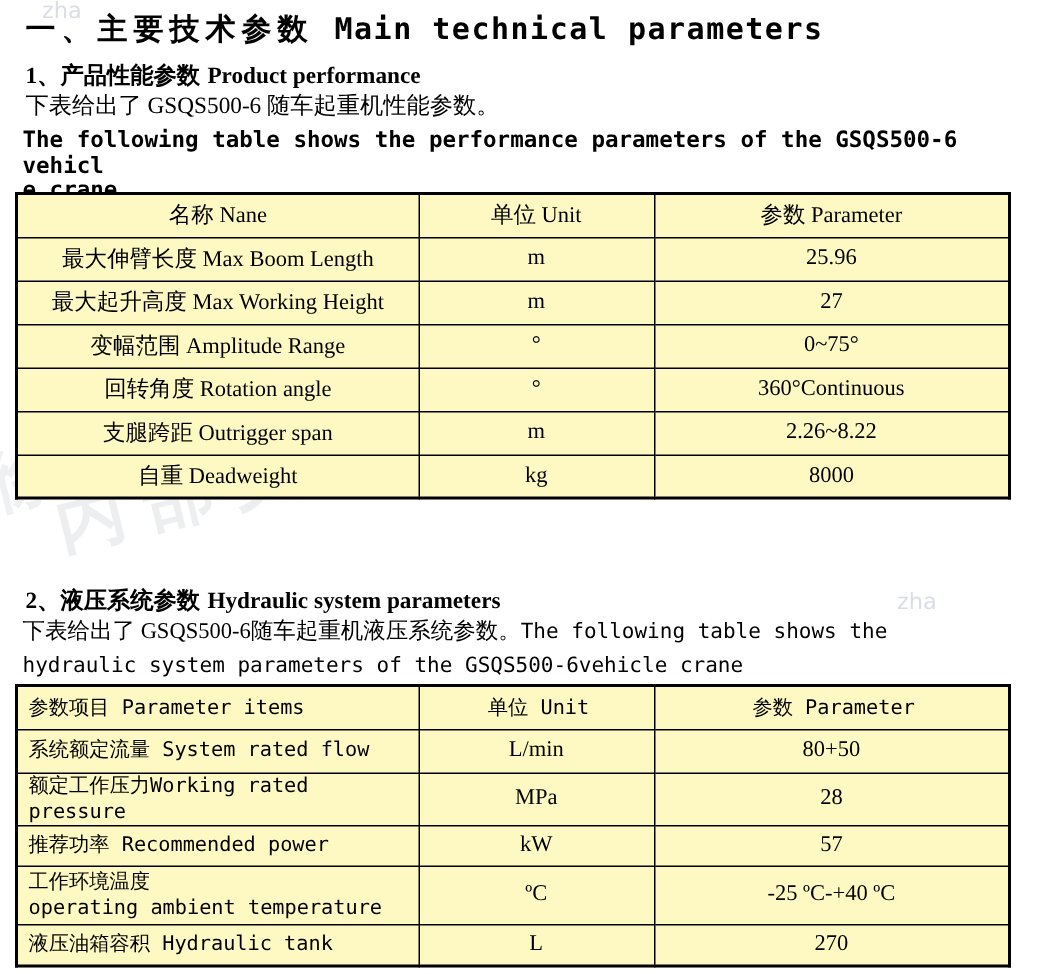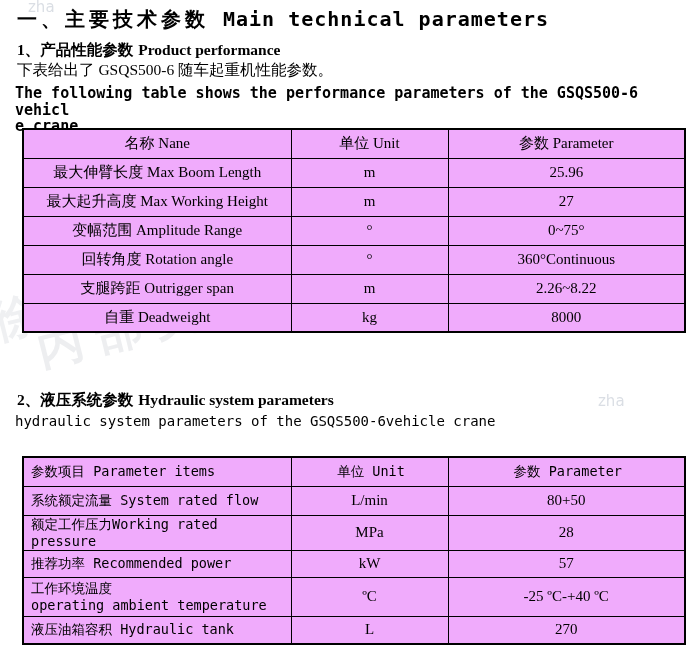--- a/index.html
+++ b/index.html
@@ -30,21 +30,21 @@
   .para-mono {
     position:absolute; left:15px; top:85px; width:670px;
     font-family:"DejaVu Sans Mono", monospace; font-size:15px; line-height:16.5px;font-weight:bold;
   }
   #p2 {
     position:absolute; left:15px; top:410px; width:672px; line-height:22.5px;
     font-family:"DejaVu Sans Mono", monospace; font-size:14px;
   }
   #p2 .cn { font-family:"Liberation Serif", serif; font-size:15px; }
   
-  table { border-collapse:collapse; table-layout:fixed; position:absolute; left:22px; width:662px; background:#f0abfc; }
+  table { border-collapse:collapse; table-layout:fixed; position:absolute; left:10px; width:662px; background:#fef9c3; }
   #table1 { top:128px; }
   #table2 { top:456px; }
   col.c1 { width:268px; } col.c2 { width:157px; } col.c3 { width:237px; }
   th, td {
     border:1px solid #000; text-align:center; vertical-align:middle;
     font-weight:normal; font-size:15px; font-family:"Liberation Serif", serif;
     padding:0 4px; overflow:hidden;
   }
   table { border:2px solid #000; }
   #table1 tr { height:29px; }
@@ -144,20 +144,21 @@
       <td>8000</td>
     </tr>
   </tbody>
     </table>
 
   <div class="h-sec" id="h-sec2">
     <span class="cn">2、液压系统参数</span><span class="en">Hydraulic system parameters</span>
   </div>
 
   <div id="p2">
+    <div><span class="cn">下表给出了 GSQS500-6随车起重机液压系统参数。</span><span>The following table shows the</span></div>
     <div>hydraulic system parameters of the GSQS500-6vehicle crane</div>
   </div>
 
   <table id="table2">
     <colgroup>
         <col class="c1">
         <col class="c2">
         <col class="c3">
       </colgroup>
     <tbody>

